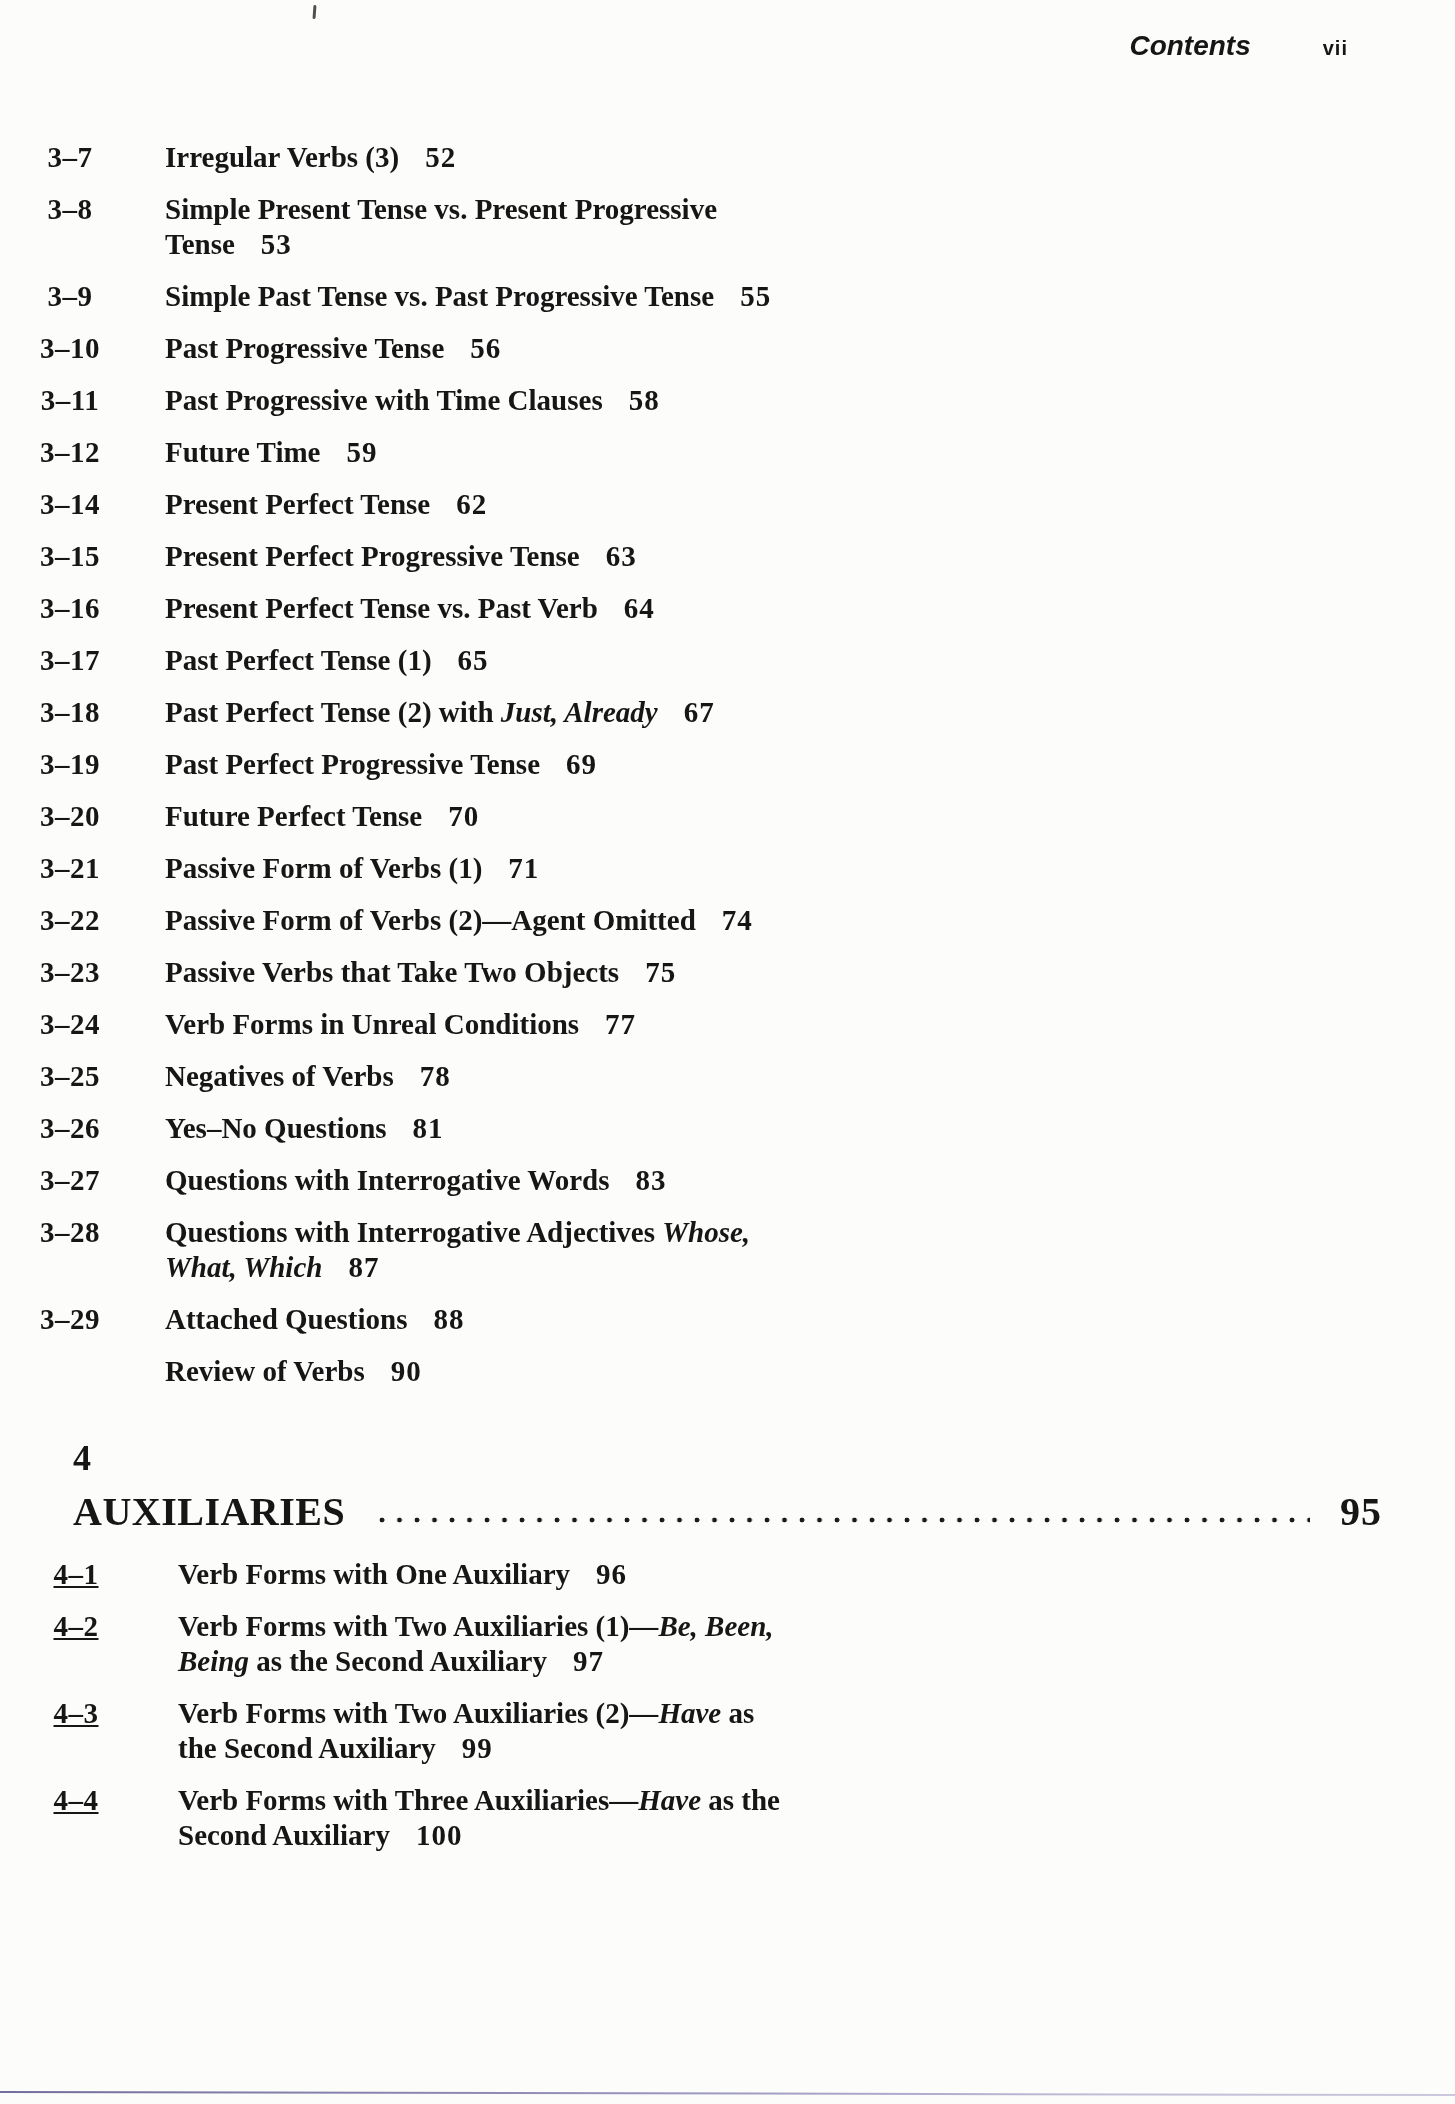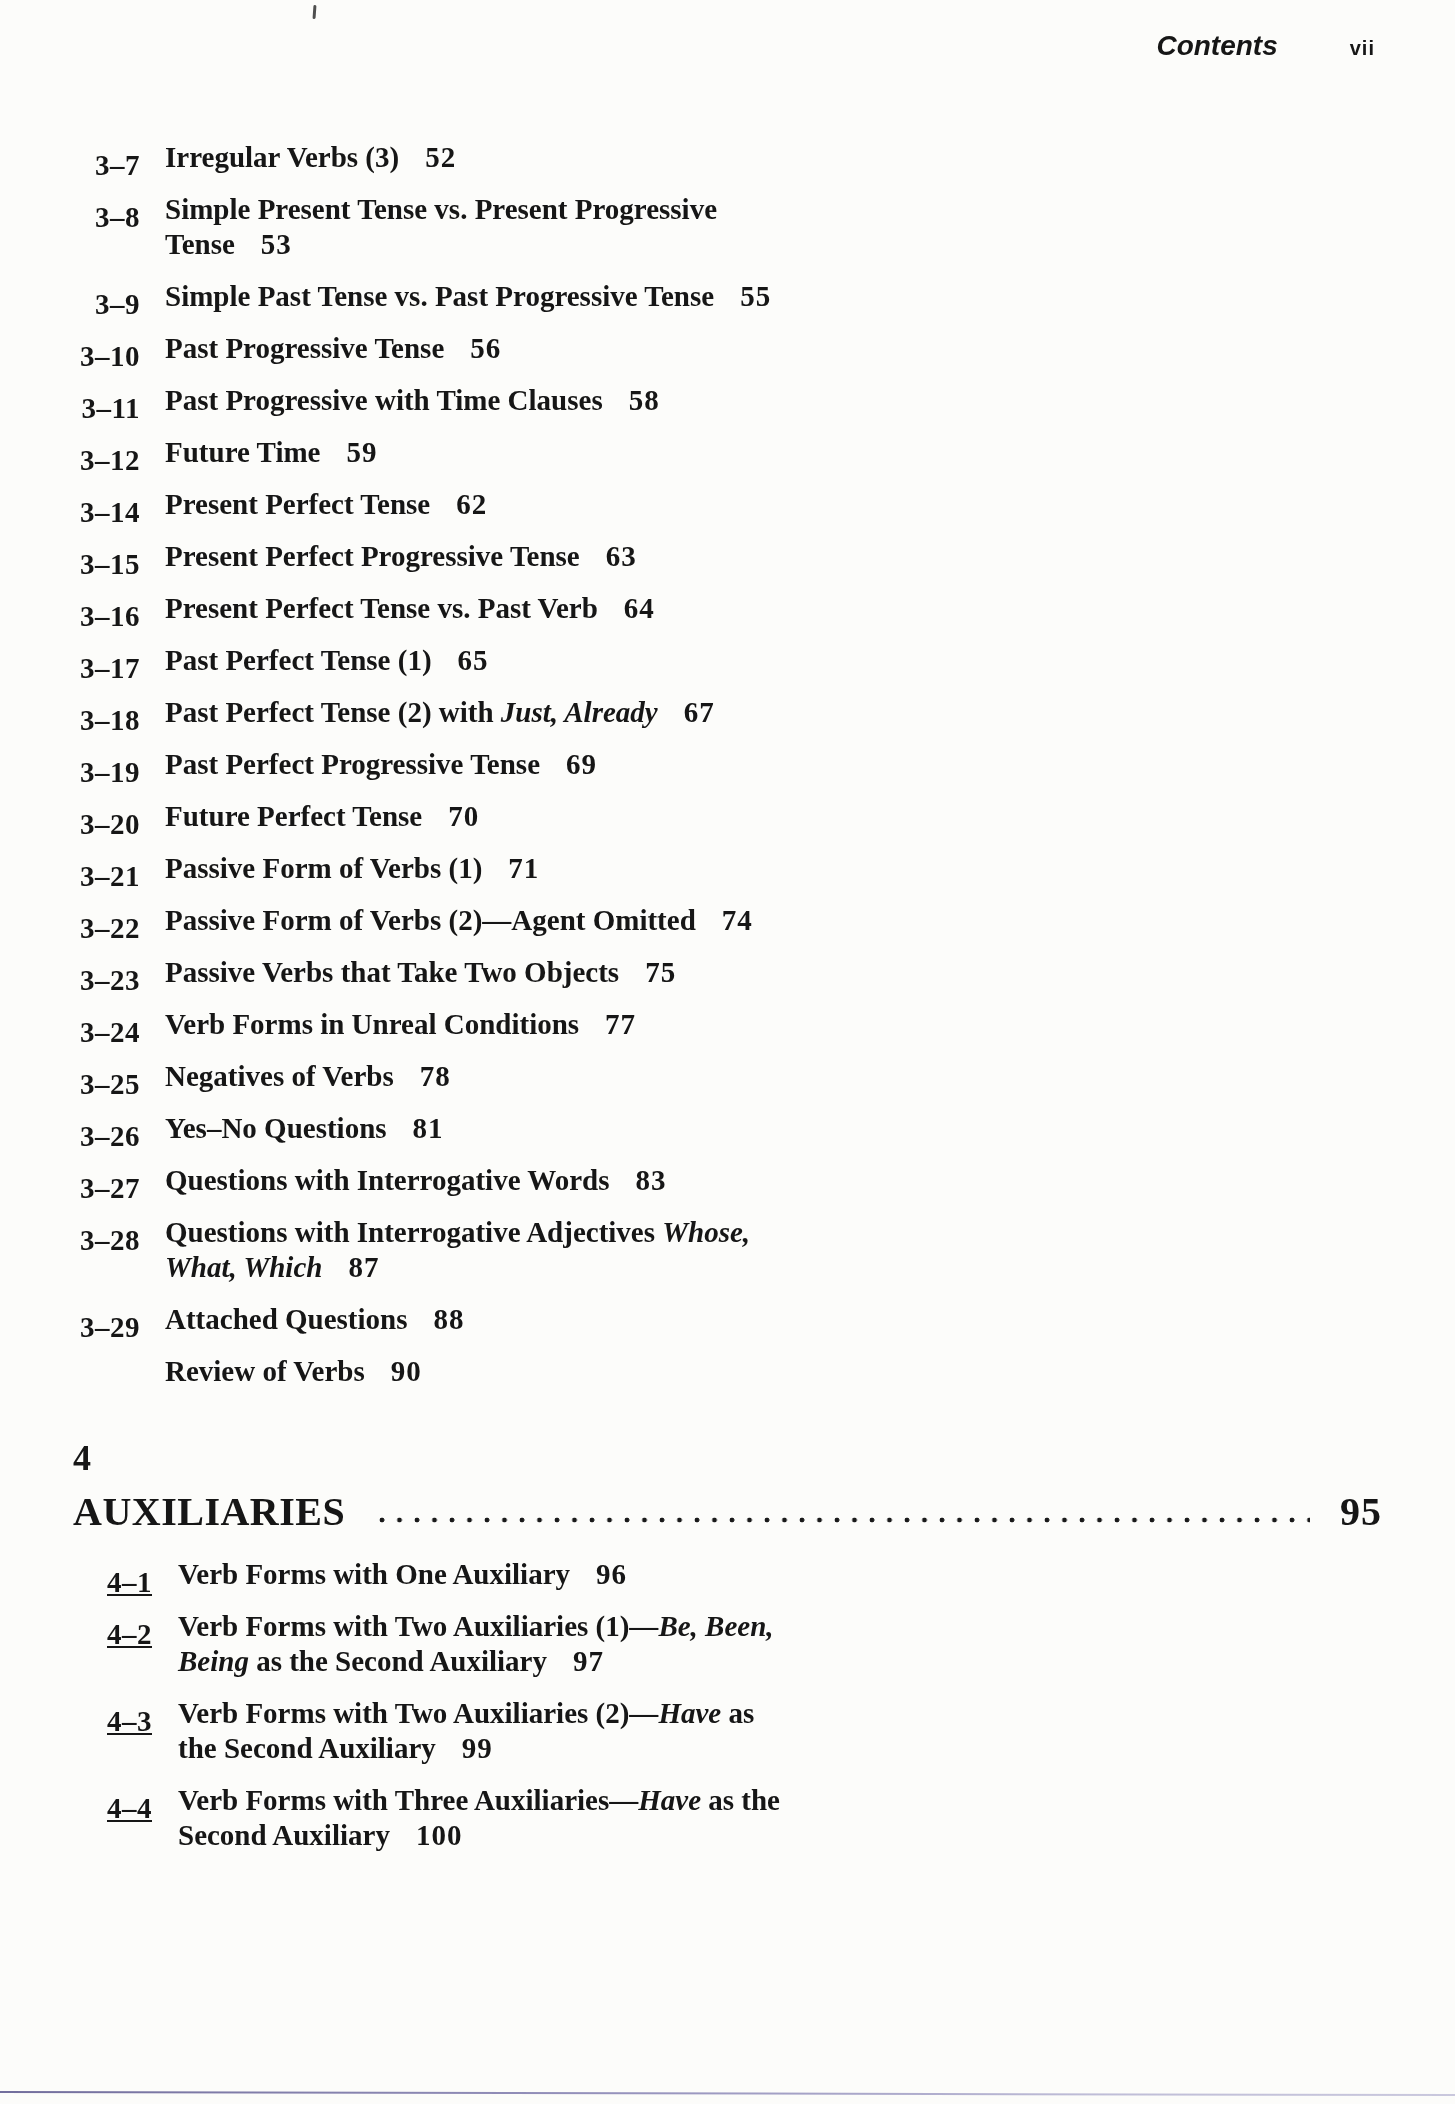--- a/index.html
+++ b/index.html
@@ -10,21 +10,21 @@
     background:#fcfcfa;
     overflow:hidden;
     font-family:"Liberation Serif", serif;
     font-weight:bold;
     color:#161616;
   }
   
   .page-header{
     position:absolute;
     top:30px;
-    right:80px;
+    right:107px;
     display:flex;
     align-items:baseline;
     gap:32px;
     font-family:"Liberation Sans", sans-serif;
   }
   .hdr-title{font-style:italic;font-size:28px;}
   .hdr-page{font-size:20px;letter-spacing:1px;margin-left:40px;}
   
   .toc{
     padding-top:140px;
@@ -32,23 +32,23 @@
     line-height:35px;
   }
   .entry{
     position:relative;
     padding-left:165px;
     margin-bottom:17px;
   }
   .entry .num{
     position:absolute;
     left:0;
-    top:8px;
+    top:0;
     width:140px;
-    text-align:right;
+    text-align:center;
     letter-spacing:0.5px;
   }
   .ch4-entries .entry{padding-left:178px;}
   .ch4-entries .entry .num{width:152px;text-decoration:underline;}
   .line{white-space:nowrap;}
   .it{font-style:italic;}
   .pg{margin-left:26px;letter-spacing:1px;}
   
   .ch4-head{
     margin-top:48px;

